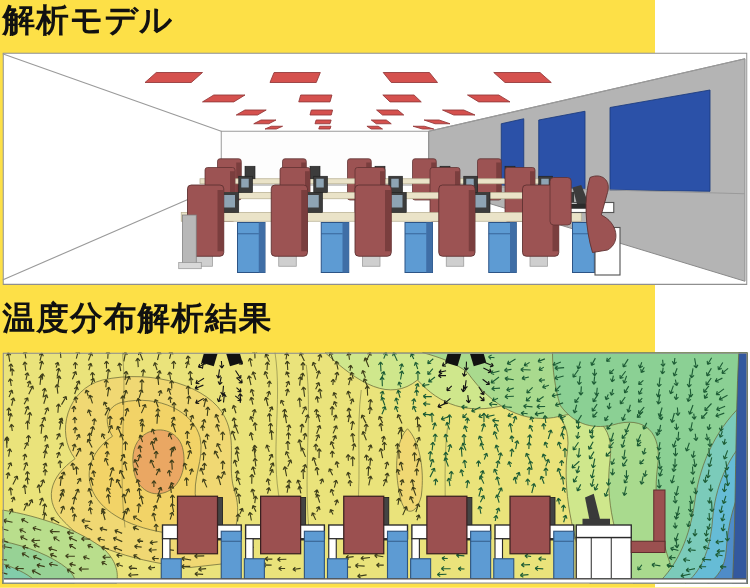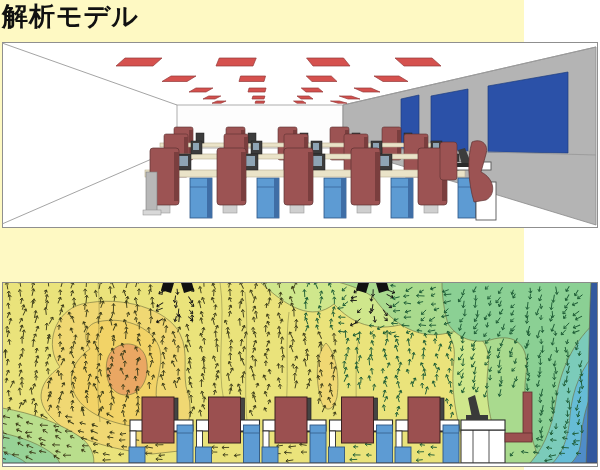--- a/index.html
+++ b/index.html
@@ -1,18 +1,18 @@
 <!DOCTYPE html>
 <html><head>
 <meta charset="utf-8">
 <style>
   html,body{margin:0;padding:0;}
   body{width:600px;height:470px;background:#ffffff;overflow:hidden;
        font-family:"Liberation Sans","DejaVu Sans",sans-serif;}
-  .page{position:relative;width:524px;height:470px;background:#fef9c3;}
+  .page{position:relative;width:524px;height:470px;background:#fde047;}
   h2.sec-title{position:absolute;left:2px;margin:0;font-size:26px;line-height:32px;
        font-weight:600;color:#111;letter-spacing:1px;}
   #title-model{top:0;}
   #title-cfd{top:238px;}
   figure{position:absolute;left:2px;margin:0;padding:0;}
   #fig-model{top:42px;width:596px;height:186px;}
   #fig-cfd{top:282px;width:596px;height:185px;}
   figure svg{display:block;width:100%;height:100%;}
 </style>
 </head>
@@ -135,20 +135,21 @@
         <rect x="141" y="168" width="18" height="5" fill="#d8d8d8" stroke="#8a8a8a" stroke-width="0.5"></rect>
         <rect x="451" y="120" width="38" height="8" fill="#ffffff" stroke="#555" stroke-width="0.9"></rect>
         <rect x="474" y="140" width="20" height="38" fill="#ffffff" stroke="#555" stroke-width="0.9"></rect>
         <polygon points="456,108 463,106 469,121 460,123" fill="#3c3c3c"></polygon>
         <rect x="454" y="121" width="18" height="4" fill="#2b2b2b"></rect>
         <rect x="438" y="100" width="17" height="38" rx="3" fill="#9c5353" stroke="#5d3030" stroke-width="0.6"></rect>
         <path d="M470,100 C479,96 487,102 484,112 L479,130 C492,136 495,152 484,158 L472,160 C466,140 465,116 470,100 Z" fill="#9c5353" stroke="#5d3030" stroke-width="0.7"></path>
       </svg>
   </figure>
 
+  <h2 class="sec-title" id="title-cfd">温度分布解析結果</h2>
 
   <figure id="fig-cfd">
     <svg id="cfd-svg" viewBox="0 0 596 185">
         <rect x="0" y="0" width="596" height="185" fill="#eae37b"></rect>
         <path d="M258,0 L596,0 L596,185 L470,185 C455,145 448,110 452,78 C456,48 430,34 402,42 C372,50 350,42 332,22 C310,40 285,25 258,0 Z" fill="#cfe78c" stroke="#6a6a3a" stroke-width="0.8" stroke-opacity="0.75"></path>
         <path d="M336,0 L596,0 L596,185 L505,185 C490,150 482,118 486,86 C490,58 472,44 446,51 C418,58 392,44 372,16 C362,8 350,4 336,0 Z" fill="#a9da8e" stroke="#6a6a3a" stroke-width="0.8" stroke-opacity="0.75"></path>
         <path d="M440,0 L596,0 L596,185 L540,185 C527,152 520,122 524,92 C528,64 514,50 488,58 C470,62 456,56 446,42 C442,28 440,14 440,0 Z" fill="#8bd094" stroke="#6a6a3a" stroke-width="0.8" stroke-opacity="0.75"></path>
         <path d="M596,38 C572,58 558,88 554,118 C550,148 540,170 524,185 L596,185 Z" fill="#7bcbba" stroke="#6a6a3a" stroke-width="0.8" stroke-opacity="0.75"></path>
         <path d="M596,68 C580,84 570,108 568,134 C566,160 558,176 546,185 L596,185 Z" fill="#66bcd6" stroke="#6a6a3a" stroke-width="0.8" stroke-opacity="0.75"></path>
         <path d="M596,100 C586,114 580,138 579,158 C578,172 572,180 564,185 L596,185 Z" fill="#4f8cc8" stroke="#6a6a3a" stroke-width="0.8" stroke-opacity="0.75"></path>

